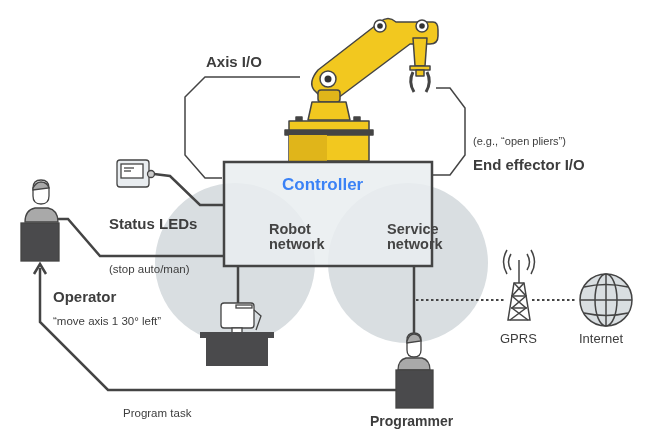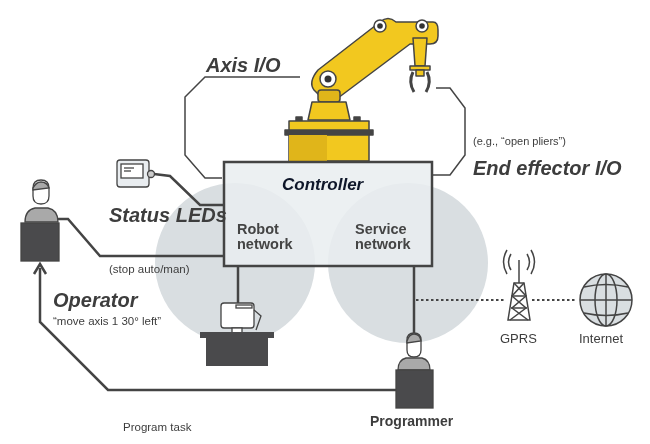--- a/index.html
+++ b/index.html
@@ -1,25 +1,25 @@
 <!DOCTYPE html>
 <html><head>
   <meta charset="utf-8">
   <style>
     html, body { margin: 0; padding: 0; background: #ffffff; }
     body { width: 650px; height: 444px; position: relative; overflow: hidden; font-family: "Liberation Sans", sans-serif; color: #3d3d3d; }
     svg.diagram { position: absolute; left: 0; top: 0; }
     .lbl { position: absolute; white-space: nowrap; line-height: 1.1; }
     .b { font-weight: bold; }
-    .t16 { font-size: 20px; font-style: italic; }
+    .t16 { font-size: 15px; }
     .t13 { font-size: 13px; }
     .t12 { font-size: 11.5px; margin-top: 28px; }
     .t11 { font-size: 11px; text-align: right; }
-    .ctl { font-size: 17px; font-weight: bold; color: #0f172a; font-style: italic; }
-    .net { font-size: 14.5px; font-weight: bold; color: #444; line-height: 1.05; }
+    .ctl { font-size: 17px; font-weight: bold; color: #3b82f6; }
+    .net { font-size: 14.5px; font-weight: bold; color: #444; line-height: 1.05; margin-left: 32px; }
   </style>
 </head>
 <body>
 
 <svg class="diagram" width="650" height="444" viewBox="0 0 650 444" xmlns="http://www.w3.org/2000/svg">
 
   <circle cx="235" cy="263" r="80" fill="#d9dee1"></circle>
   <circle cx="408" cy="263" r="80" fill="#d9dee1"></circle>
 
   <path d="M300,77 L205,77 L185,97 L185,155 L205,178 L222,178" fill="none" stroke="#444" stroke-width="1.5"></path>
@@ -125,24 +125,24 @@
 
 <div class="lbl net" style="left:237px;top:222px;">
   <div>Robot</div>
   <div>network</div>
 </div>
 <div class="lbl net" style="left:355px;top:222px;width:60px;">
   <div>Service</div>
   <div>network</div>
 </div>
 
-<div class="lbl b t16" style="left:109px;top:204px;">Status LEDs</div>
+<div class="lbl b t16" style="left:109px;top:216px;">Status LEDs</div>
 <div class="lbl t12" style="left:109px;top:235px;">(stop auto/man)</div>
 
 <div class="lbl b t16" style="left:53px;top:269px;margin-top:20px;">Operator</div>
 <div class="lbl t12" style="left:53px;top:287px;">“move axis 1 30° left”</div>
 
-<div class="lbl t12" style="left:123px;top:393px;text-align:center;">Program task</div>
+<div class="lbl t12" style="left:123px;top:379px;text-align:center;">Program task</div>
 
 <div class="lbl b t13" style="left:370px;top:414px;font-size:14px;">Programmer</div>
 
 <div class="lbl t13" style="left:500px;top:332px;">GPRS</div>
 <div class="lbl t13" style="left:579px;top:332px;">Internet</div>
 
 </body></html>

